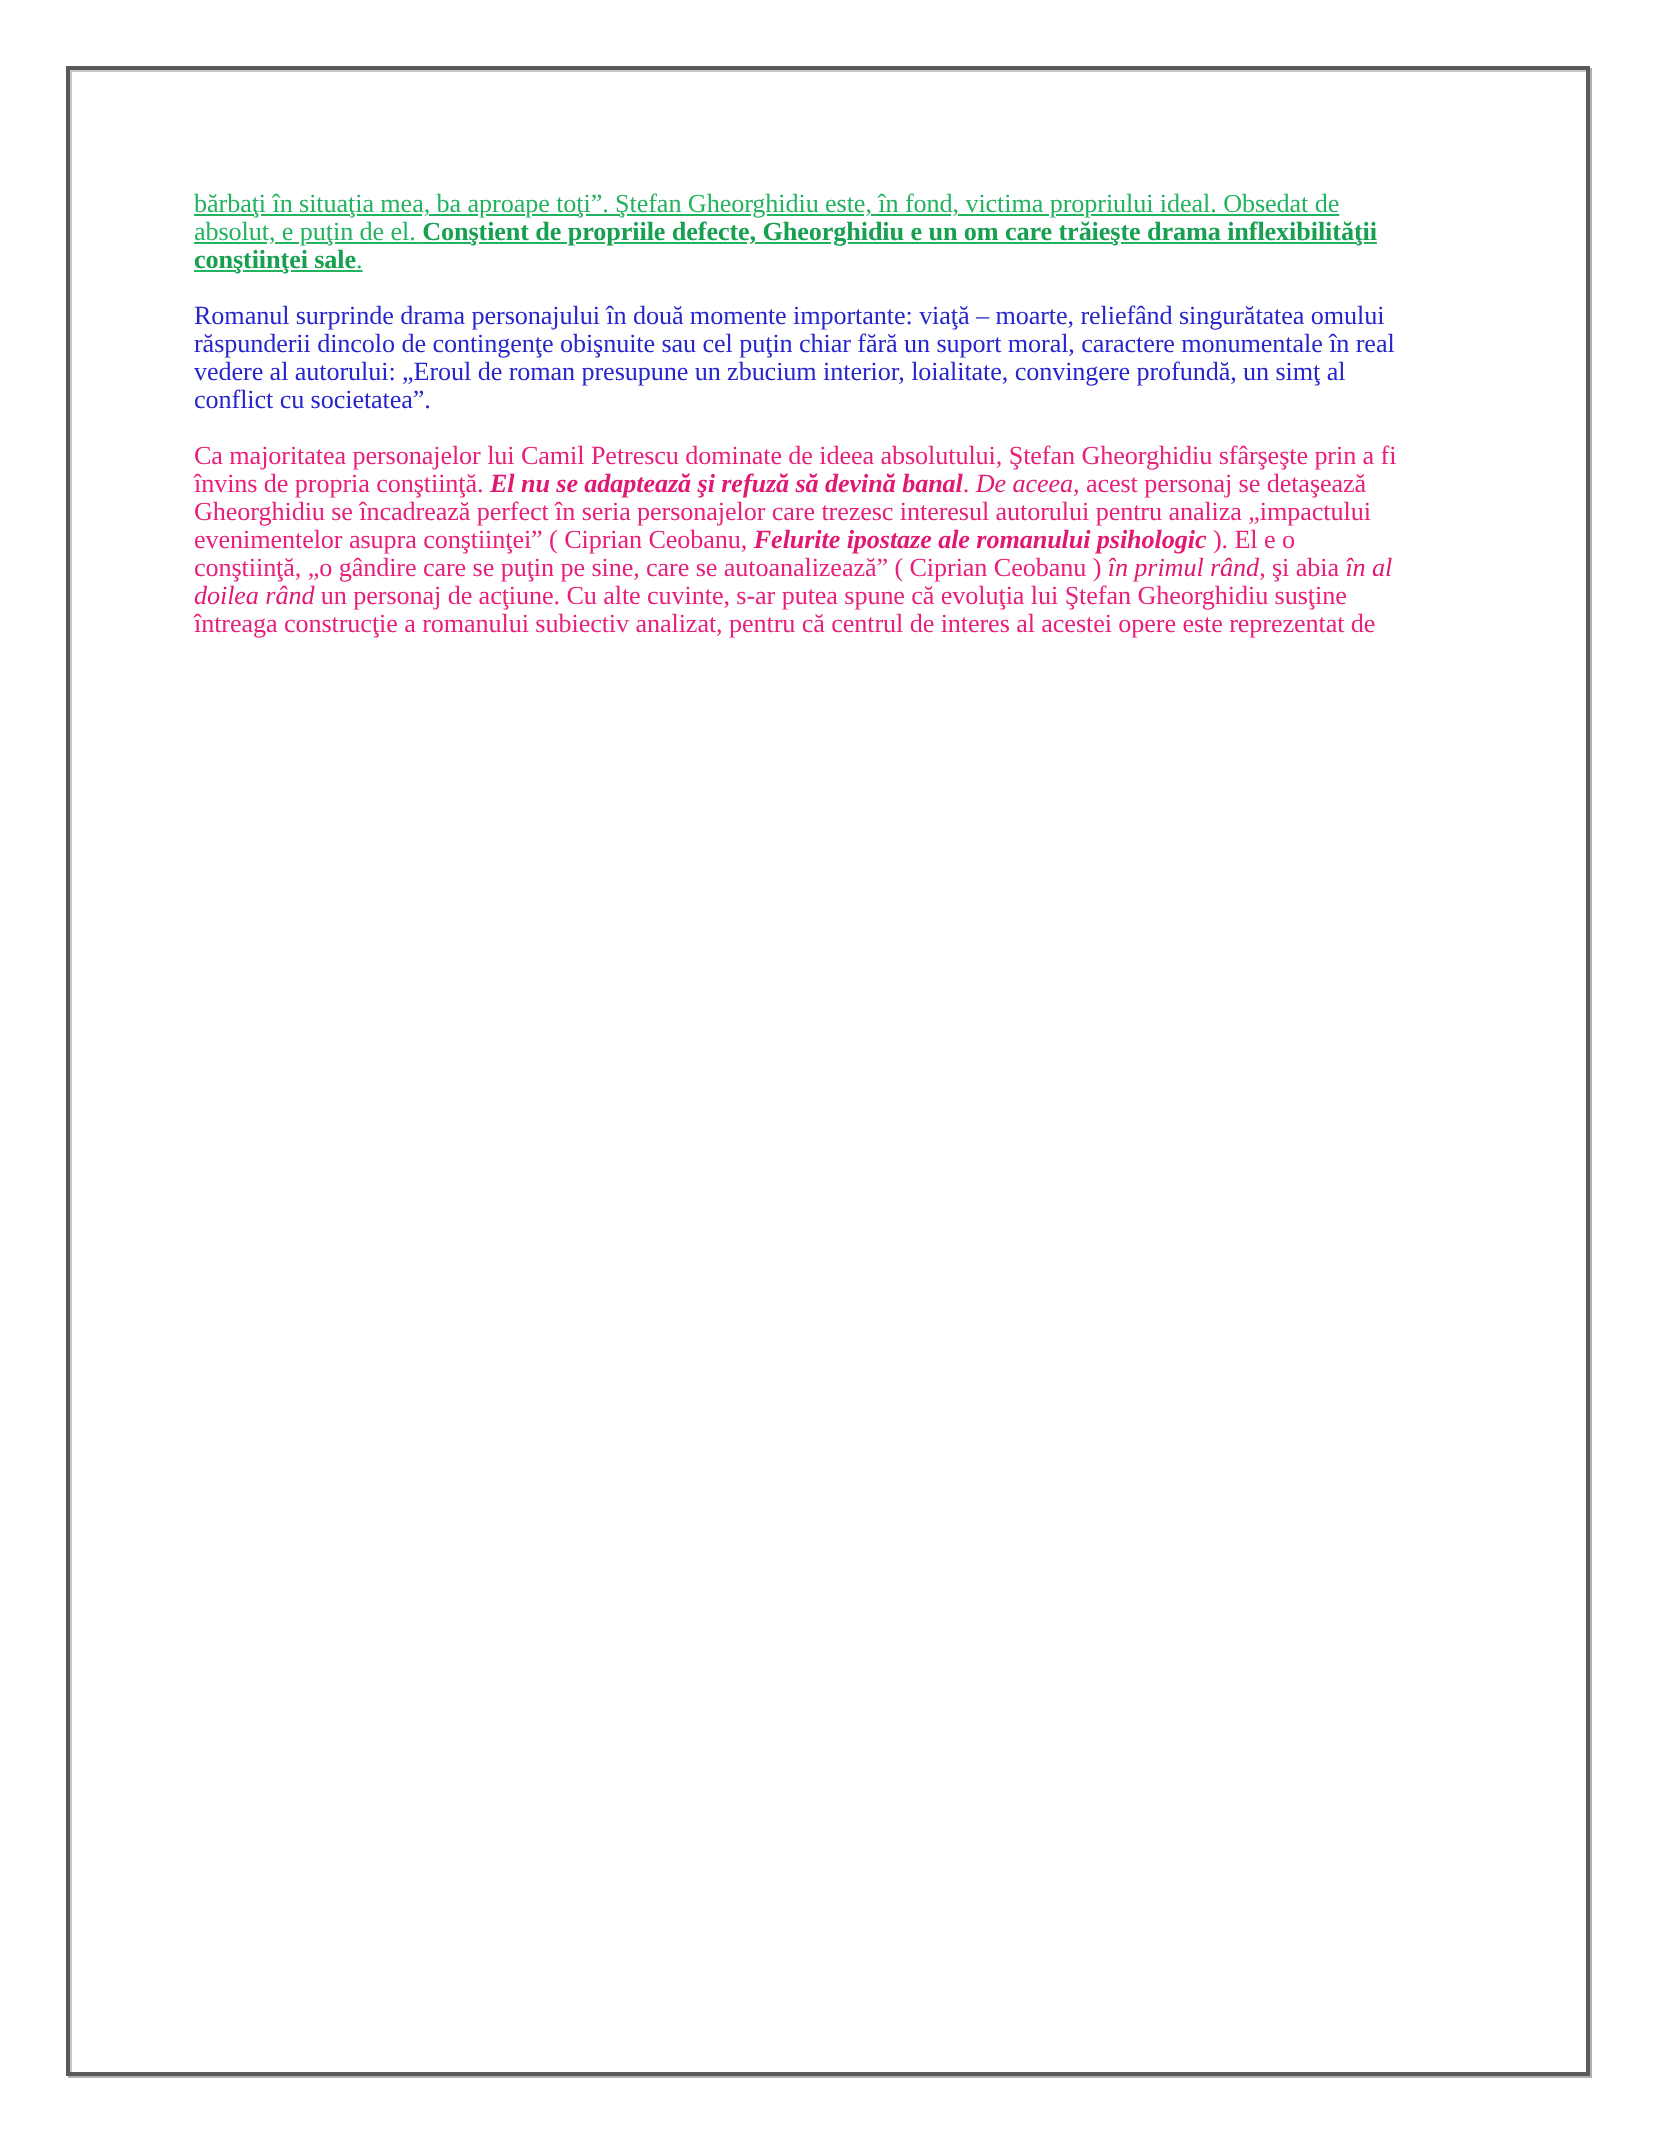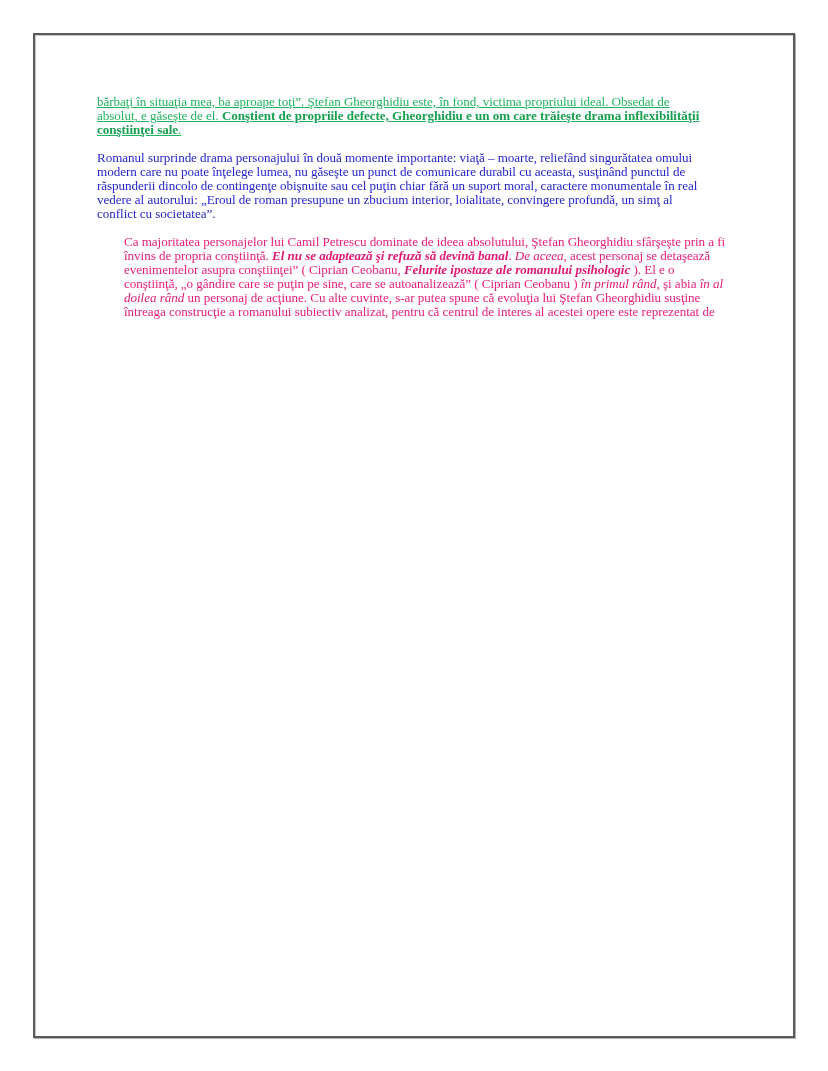--- a/index.html
+++ b/index.html
@@ -34,46 +34,46 @@
       letter-spacing: -0.05px;
     }
     .para {
       margin: 0 0 14px 0;
       white-space: nowrap;
     }
     .line { display: block; }
     .green { color: #22b35e; text-decoration: underline; }
     .green b { color: #16a04f; }
     .blue { color: #2626cc; }
-    .pink { color: #e8207c; margin-left: 27px; }
+    .pink { color: #e8207c; }
     .pink b, .pink i { color: #e01a74; font-style: italic; }
     b { font-weight: bold; }
     i { font-style: italic; }
   </style>
 </head>
 <body>
 
 <div class="page-frame"></div>
 
 <div class="content">
   <p class="para green">
     <span class="line"><span>bărbaţi în situaţia mea, ba aproape toţi”. Ştefan Gheorghidiu este, în fond, victima propriului ideal. Obsedat de</span></span>
-    <span class="line"><span>absolut, e găseşte de el. </span><b>Conştient de propriile defecte, Gheorghidiu e un om care trăieşte drama inflexibilităţii</b></span>
+    <span class="line"><span>absolut, e puţin de el. </span><b>Conştient de propriile defecte, Gheorghidiu e un om care trăieşte drama inflexibilităţii</b></span>
     <span class="line"><b>conştiinţei sale</b><span>.</span></span>
   </p>
 
   <p class="para blue">
     <span class="line"><span>Romanul surprinde drama personajului în două momente importante: viaţă – moarte, reliefând singurătatea omului</span></span>
-    <span class="line"><span>modern care nu poate înţelege lumea, nu găseşte un punct de comunicare durabil cu aceasta, susţinând punctul de</span></span>
     <span class="line"><span>răspunderii dincolo de contingenţe obişnuite sau cel puţin chiar fără un suport moral, caractere monumentale în real</span></span>
     <span class="line"><span>vedere al autorului: „Eroul de roman presupune un zbucium interior, loialitate, convingere profundă, un simţ al</span></span>
     <span class="line"><span>conflict cu societatea”.</span></span>
   </p>
 
   <p class="para pink">
     <span class="line"><span>Ca majoritatea personajelor lui Camil Petrescu dominate de ideea absolutului, Ştefan Gheorghidiu sfârşeşte prin a fi</span></span>
     <span class="line"><span>învins de propria conştiinţă. </span><b>El nu se adaptează şi refuză să devină banal</b><span>. </span><i>De aceea</i><span>, acest personaj se detaşează</span></span>
+    <span class="line"><span>Gheorghidiu se încadrează perfect în seria personajelor care trezesc interesul autorului pentru analiza „impactului</span></span>
     <span class="line"><span>evenimentelor asupra conştiinţei” ( Ciprian Ceobanu, </span><b><i>Felurite ipostaze ale romanului psihologic</i></b><span> ). El e o</span></span>
     <span class="line"><span>conştiinţă, „o gândire care se puţin pe sine, care se autoanalizează” ( Ciprian Ceobanu ) </span><i>în primul rând</i><span>, şi abia </span><i>în al</i></span>
     <span class="line"><i>doilea rând</i><span> un personaj de acţiune. Cu alte cuvinte, s-ar putea spune că evoluţia lui Ştefan Gheorghidiu susţine</span></span>
     <span class="line"><span>întreaga construcţie a romanului subiectiv analizat, pentru că centrul de interes al acestei opere este reprezentat de</span></span>
   </p>
 </div>
 
 </body></html>

